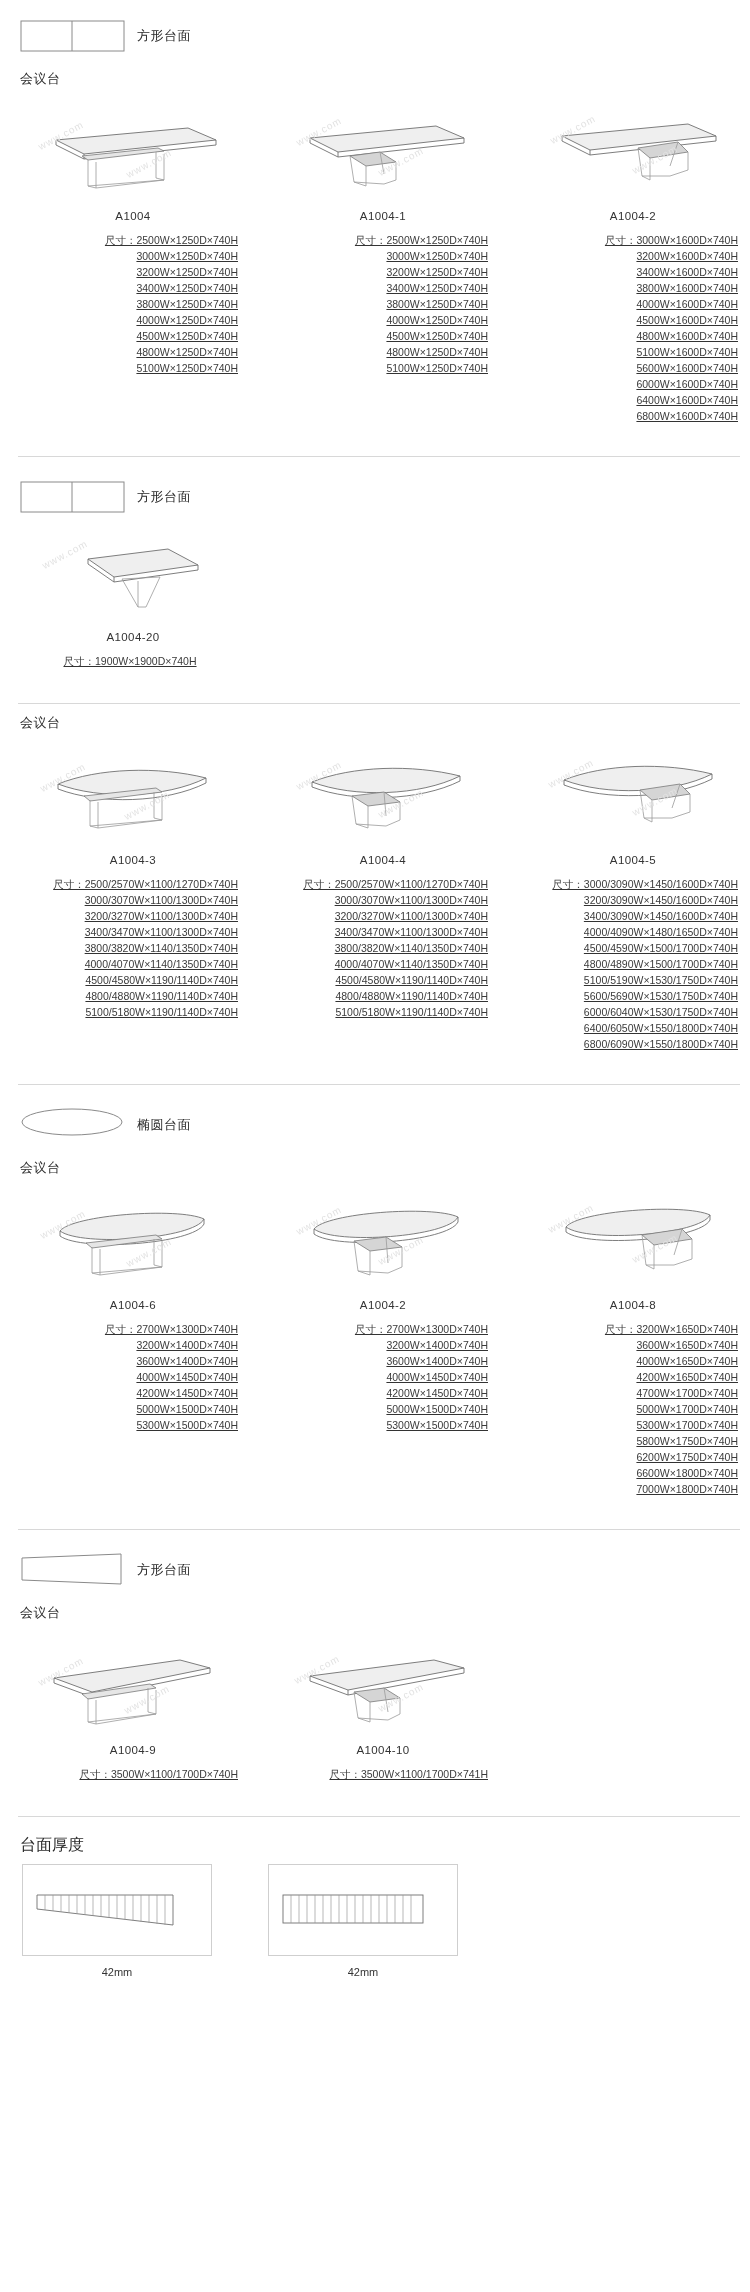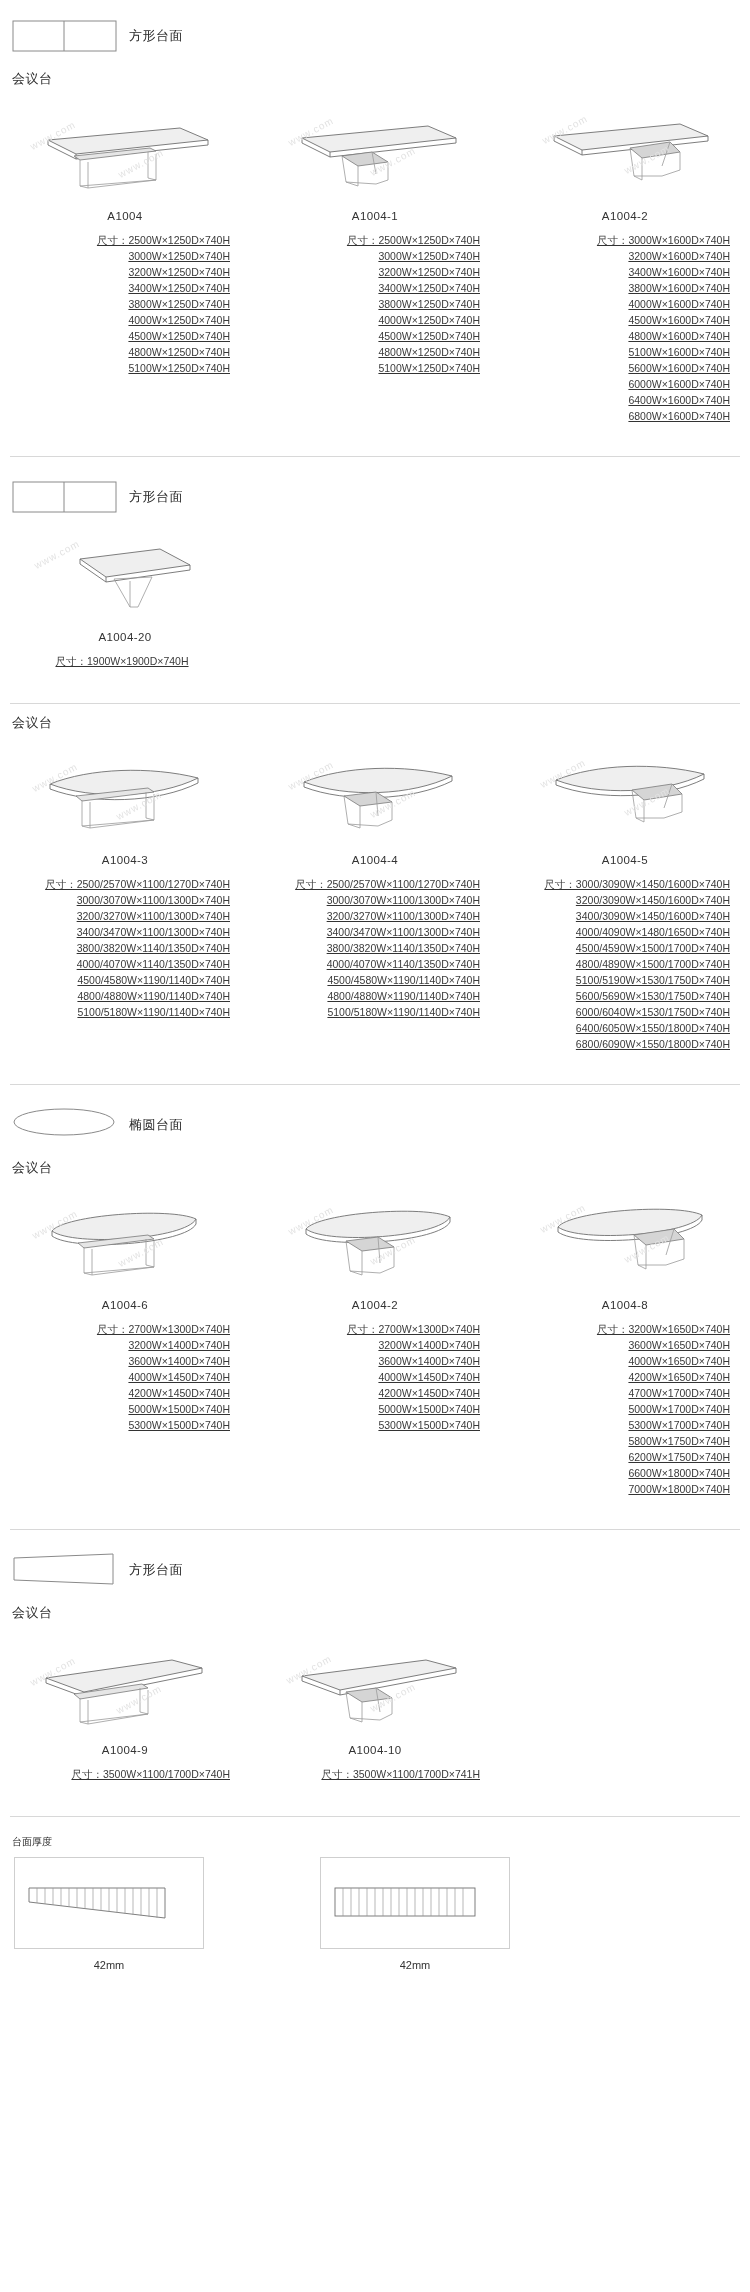--- a/index.html
+++ b/index.html
@@ -15,20 +15,21 @@
   }
   .page {
     width: 750px;
     position: relative;
   }
 
   
   .section {
     position: relative;
     padding: 0 0 4px 0;
+    margin-left: 8px;
   }
   .divider {
     height: 1px;
     background: #d8d8d8;
     margin: 0 10px;
   }
 
   
   .shape-row {
     display: flex;
@@ -96,28 +97,28 @@
     white-space: nowrap;
   }
 
   
   .c1 { margin-left: 0px; }
   .c2 { margin-left: 0px; }
   .c3 { margin-left: 0px; }
 
   
   .thick-title {
-    font-size: 10px;
+    font-size: 16px;
     color: #2a2a2a;
     padding: 14px 0 8px 12px;
   }
   .thick-row {
     display: flex;
     padding-left: 14px;
-    gap: 116px;
+    gap: 56px;
   }
   .thick-item { width: 190px; }
   .thick-box {
     width: 190px;
     height: 92px;
     border: 1px solid #cfcfcf;
     position: relative;
     overflow: hidden;
     background: #fff;
   }

